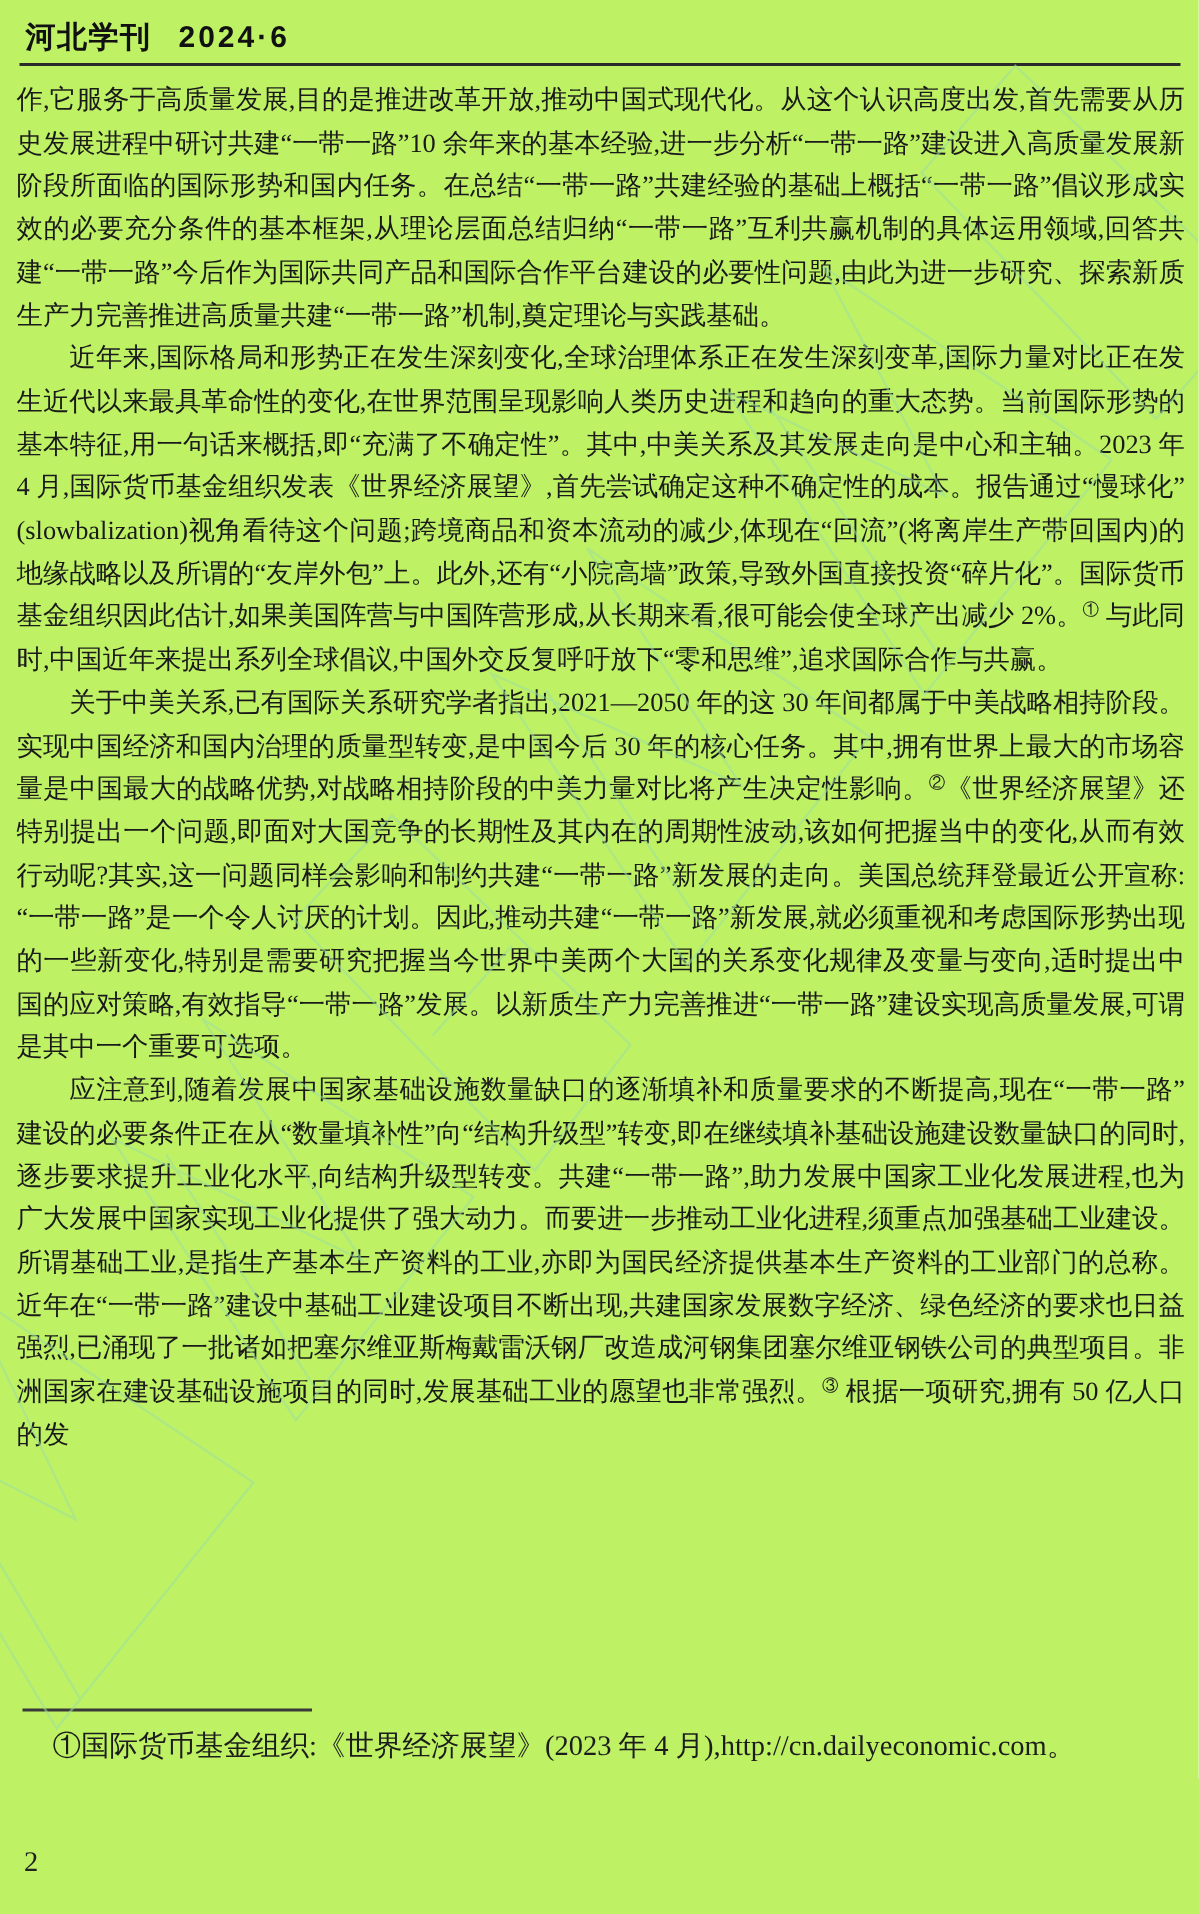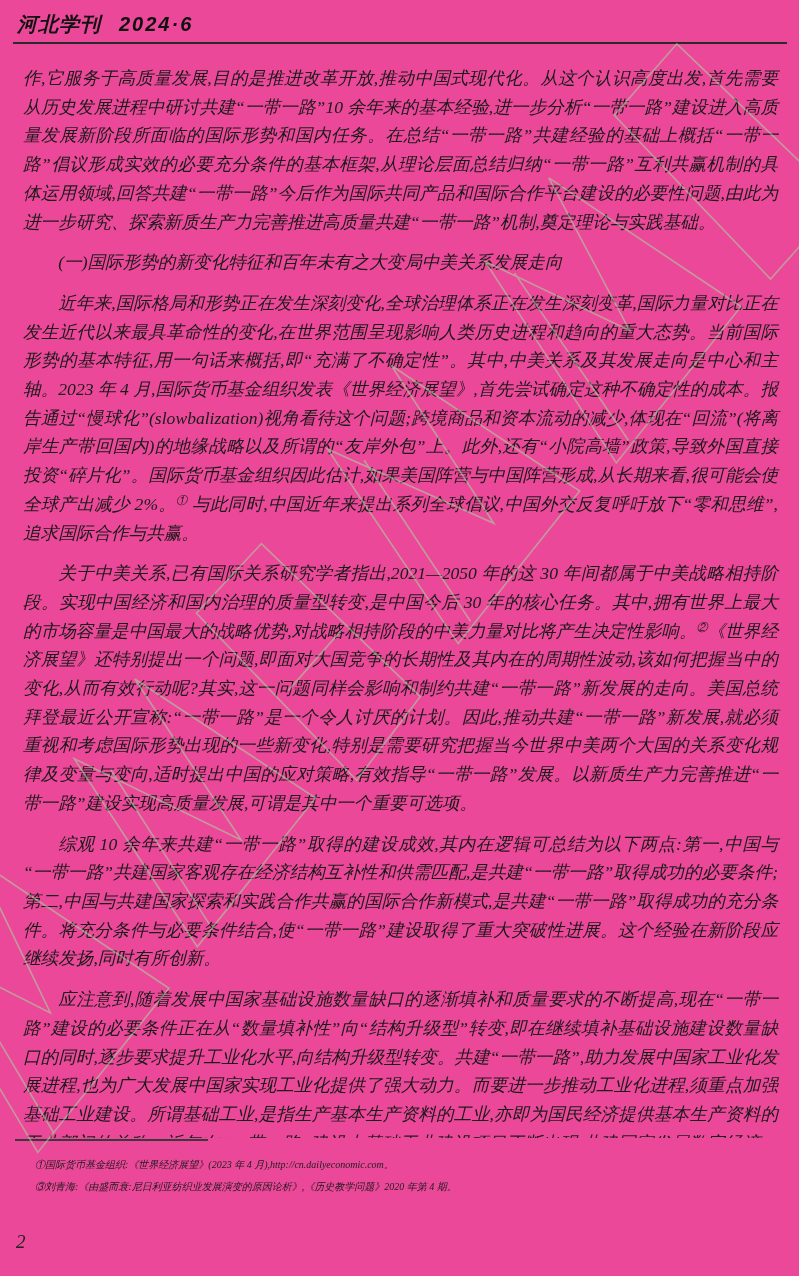--- a/index.html
+++ b/index.html
@@ -4,51 +4,51 @@
 <style>
   html,body{margin:0;padding:0;}
   body{
     width:799px;height:1276px;
     background:#ffffff;
     font-family:"Liberation Serif","DejaVu Serif",serif;
     color:#1a1a1a;
     -webkit-font-smoothing:antialiased;
   }
   .page{
-    position:relative;width:799px;height:1276px;overflow:hidden;background:#ec4899;font-style:italic;
+    position:relative;width:799px;height:1276px;overflow:hidden;background:#bef264;
   }
   
   .journal-header{
     position:absolute;left:17px;top:11px;width:765px;
     font-family:"Liberation Sans","DejaVu Sans",sans-serif;
     font-weight:bold;font-size:20px;letter-spacing:1px;color:#111;
   }
   .journal-header .issue{margin-left:18px;letter-spacing:2px;}
   .header-rule{
     position:absolute;left:13px;top:42px;width:774px;height:2px;background:#2a2a2a;
   }
   
   .article{
     position:absolute;left:11px;top:52px;width:779px;height:1086px;
     overflow:hidden;z-index:1;
     font-size:17.6px;line-height:28.7px;
     text-align:justify;text-justify:inter-ideograph;
   }
-  .article p{margin:12px;padding:0;text-indent:2em;}
+  .article p{margin:0;padding:0;text-indent:2em;}
   .article p.noindent{text-indent:0;}
   sup.fnmark{
     font-size:11px;line-height:0;vertical-align:6px;letter-spacing:0;
   }
   
   .footnote-block{
     position:absolute;left:15px;top:1139px;width:770px;z-index:1;
   }
   .fn-rule{width:193px;height:2px;background:#3a3a3a;margin:0 0 13px 0;}
   .fn-line{
-    padding-left:20px;font-size:10px;line-height:22.4px;color:#1c1c1c;
+    padding-left:20px;font-size:19px;line-height:22.4px;color:#1c1c1c;
     text-align:justify;
   }
   
   .page-number{
     position:absolute;left:16px;top:1231px;z-index:1;
     font-size:19px;color:#222;font-family:"Liberation Serif","DejaVu Serif",serif;
   }
   
   .watermark{
     position:absolute;left:0;top:0;width:799px;height:1276px;
@@ -61,24 +61,22 @@
 <div class="page">
 
   <div class="journal-header">
     <span>河北学刊</span><span class="issue">2024·6</span>
   </div>
 
   <div class="header-rule"></div>
 
   <div class="article">
       <p class="noindent"><span>作,它服务于高质量发展,目的是推进改革开放,推动中国式现代化。从这个认识高度出发,首先需要从历史发展进程中研讨共建“一带一路”10 余年来的基本经验,进一步分析“一带一路”建设进入高质量发展新阶段所面临的国际形势和国内任务。在总结“一带一路”共建经验的基础上概括“一带一路”倡议形成实效的必要充分条件的基本框架,从理论层面总结归纳“一带一路”互利共赢机制的具体运用领域,回答共建“一带一路”今后作为国际共同产品和国际合作平台建设的必要性问题,由此为进一步研究、探索新质生产力完善推进高质量共建“一带一路”机制,奠定理论与实践基础。</span></p>
-      <p class=""><span>(一)国际形势的新变化特征和百年未有之大变局中美关系发展走向</span></p>
       <p class=""><span>近年来,国际格局和形势正在发生深刻变化,全球治理体系正在发生深刻变革,国际力量对比正在发生近代以来最具革命性的变化,在世界范围呈现影响人类历史进程和趋向的重大态势。当前国际形势的基本特征,用一句话来概括,即“充满了不确定性”。其中,中美关系及其发展走向是中心和主轴。2023 年 4 月,国际货币基金组织发表《世界经济展望》,首先尝试确定这种不确定性的成本。报告通过“慢球化”(slowbalization)视角看待这个问题;跨境商品和资本流动的减少,体现在“回流”(将离岸生产带回国内)的地缘战略以及所谓的“友岸外包”上。此外,还有“小院高墙”政策,导致外国直接投资“碎片化”。国际货币基金组织因此估计,如果美国阵营与中国阵营形成,从长期来看,很可能会使全球产出减少 2%。</span><sup class="fnmark">①</sup><span> 与此同时,中国近年来提出系列全球倡议,中国外交反复呼吁放下“零和思维”,追求国际合作与共赢。</span></p>
       <p class=""><span>关于中美关系,已有国际关系研究学者指出,2021—2050 年的这 30 年间都属于中美战略相持阶段。实现中国经济和国内治理的质量型转变,是中国今后 30 年的核心任务。其中,拥有世界上最大的市场容量是中国最大的战略优势,对战略相持阶段的中美力量对比将产生决定性影响。</span><sup class="fnmark">②</sup><span>《世界经济展望》还特别提出一个问题,即面对大国竞争的长期性及其内在的周期性波动,该如何把握当中的变化,从而有效行动呢?其实,这一问题同样会影响和制约共建“一带一路”新发展的走向。美国总统拜登最近公开宣称:“一带一路”是一个令人讨厌的计划。因此,推动共建“一带一路”新发展,就必须重视和考虑国际形势出现的一些新变化,特别是需要研究把握当今世界中美两个大国的关系变化规律及变量与变向,适时提出中国的应对策略,有效指导“一带一路”发展。以新质生产力完善推进“一带一路”建设实现高质量发展,可谓是其中一个重要可选项。</span></p>
-      <p class=""><span>综观 10 余年来共建“一带一路”取得的建设成效,其内在逻辑可总结为以下两点:第一,中国与“一带一路”共建国家客观存在经济结构互补性和供需匹配,是共建“一带一路”取得成功的必要条件;第二,中国与共建国家探索和实践合作共赢的国际合作新模式,是共建“一带一路”取得成功的充分条件。将充分条件与必要条件结合,使“一带一路”建设取得了重大突破性进展。这个经验在新阶段应继续发扬,同时有所创新。</span></p>
       <p class=""><span>应注意到,随着发展中国家基础设施数量缺口的逐渐填补和质量要求的不断提高,现在“一带一路”建设的必要条件正在从“数量填补性”向“结构升级型”转变,即在继续填补基础设施建设数量缺口的同时,逐步要求提升工业化水平,向结构升级型转变。共建“一带一路”,助力发展中国家工业化发展进程,也为广大发展中国家实现工业化提供了强大动力。而要进一步推动工业化进程,须重点加强基础工业建设。所谓基础工业,是指生产基本生产资料的工业,亦即为国民经济提供基本生产资料的工业部门的总称。近年在“一带一路”建设中基础工业建设项目不断出现,共建国家发展数字经济、绿色经济的要求也日益强烈,已涌现了一批诸如把塞尔维亚斯梅戴雷沃钢厂改造成河钢集团塞尔维亚钢铁公司的典型项目。非洲国家在建设基础设施项目的同时,发展基础工业的愿望也非常强烈。</span><sup class="fnmark">③</sup><span> 根据一项研究,拥有 50 亿人口的发</span></p>
     </div>
 
   <svg class="watermark" width="799" height="1276" viewBox="0 0 799 1276" xmlns="http://www.w3.org/2000/svg">
     <g fill="none" stroke-width="1.6" stroke-linejoin="miter" transform="translate(30,1185) rotate(-50)" stroke="#9fdf9f">
       <path d="M30,-15 L110,-245 L145,-95 L215,-250 L240,-20 Z"></path>
       <path d="M55,-15 L125,-215"></path>
       <path d="M290,-25 L355,-240 L400,-60 L455,-245 L480,-30 Z"></path>
       <path d="M315,-30 L370,-205"></path>
       <path d="M520,-10 L545,-240 L640,-235 L625,-15 Z"></path>
@@ -88,19 +86,18 @@
       <path d="M930,-15 L1000,-245 L1040,-90 L1105,-250 L1130,-20 Z"></path>
       <path d="M955,-20 L1010,-215"></path>
       <path d="M1170,-15 L1195,-240 L1290,-238 L1275,-12 Z"></path>
     </g>
   </svg>
 
   <div class="footnote-block">
     <div class="fn-rule"></div>
     <div>
         <div class="fn-line"><span>①</span><span>国际货币基金组织:《世界经济展望》(2023 年 4 月),http://cn.dailyeconomic.com。</span></div>
-        <div class="fn-line"><span>③</span><span>刘青海:《由盛而衰:尼日利亚纺织业发展演变的原因论析》,《历史教学问题》2020 年第 4 期。</span></div>
       </div>
   </div>
 
   <div class="page-number">2</div>
 
 </div>
 
 </body></html>

